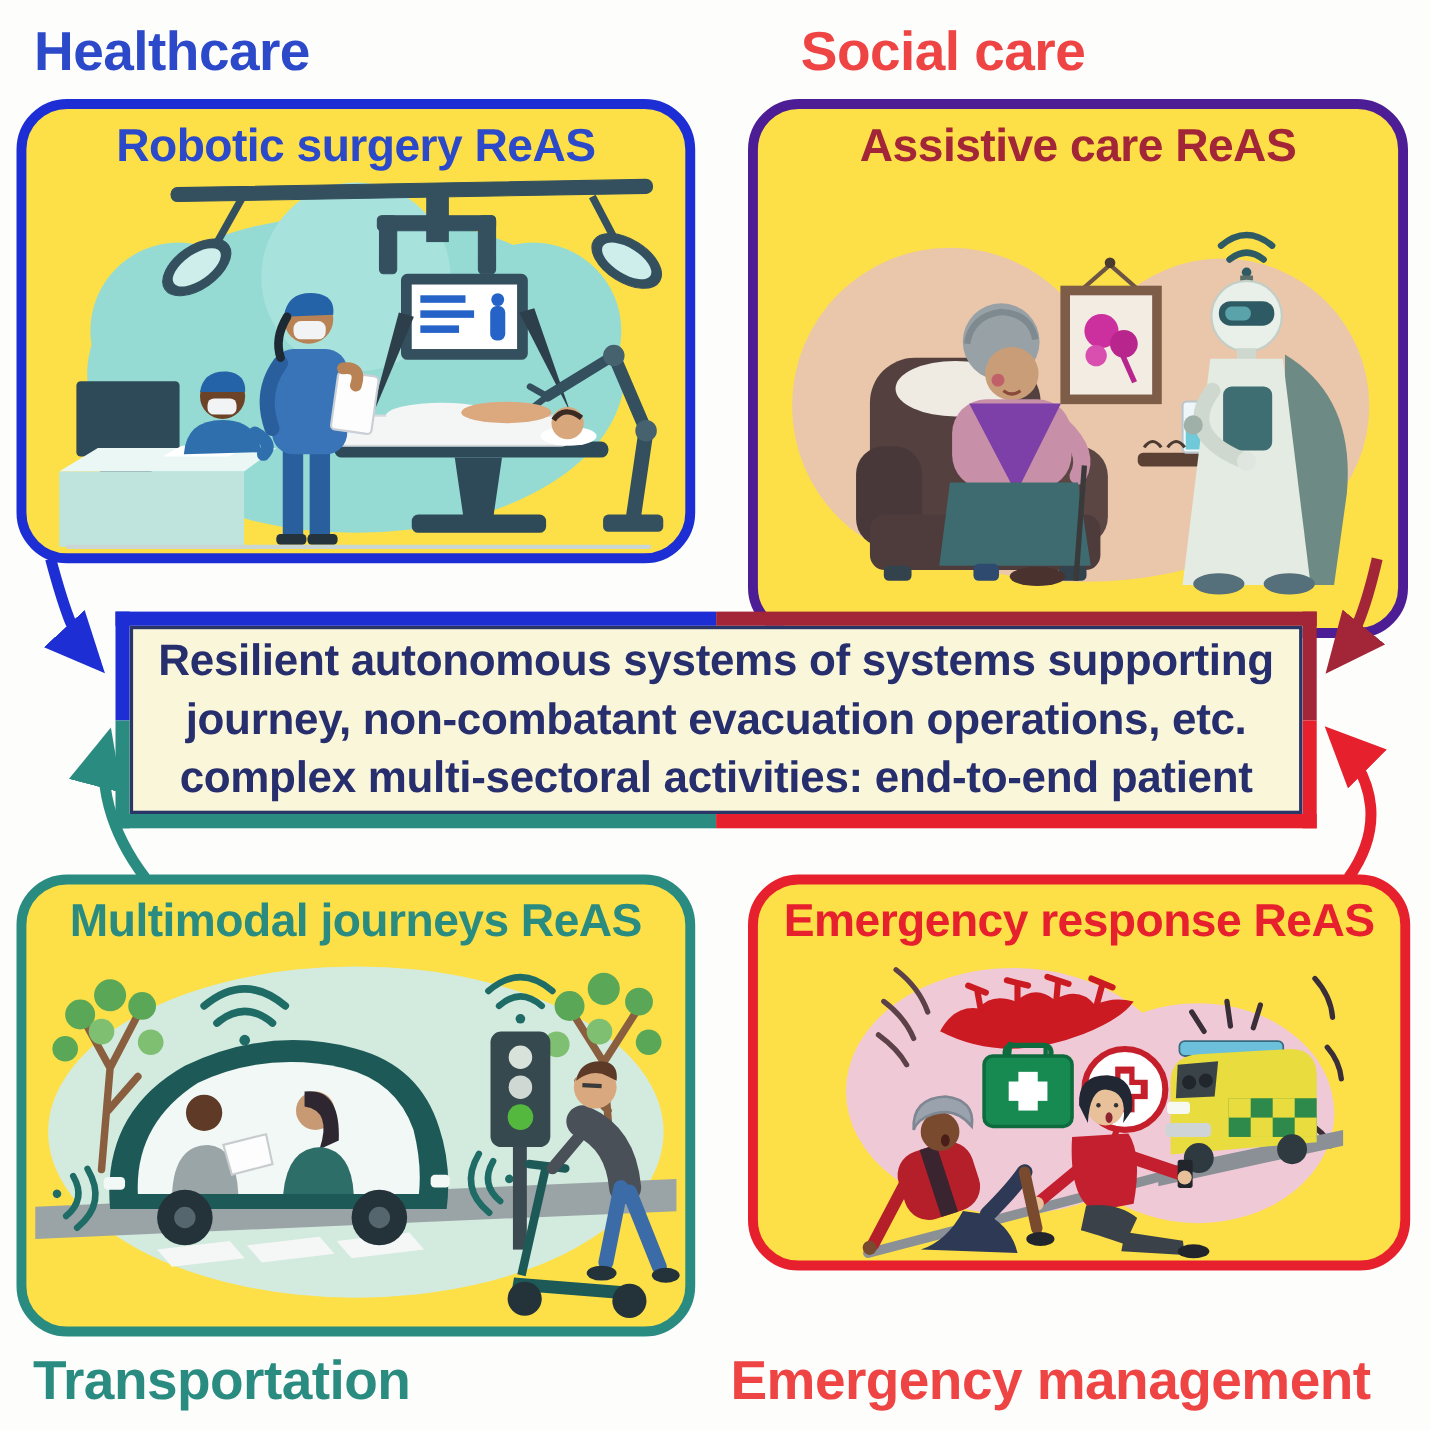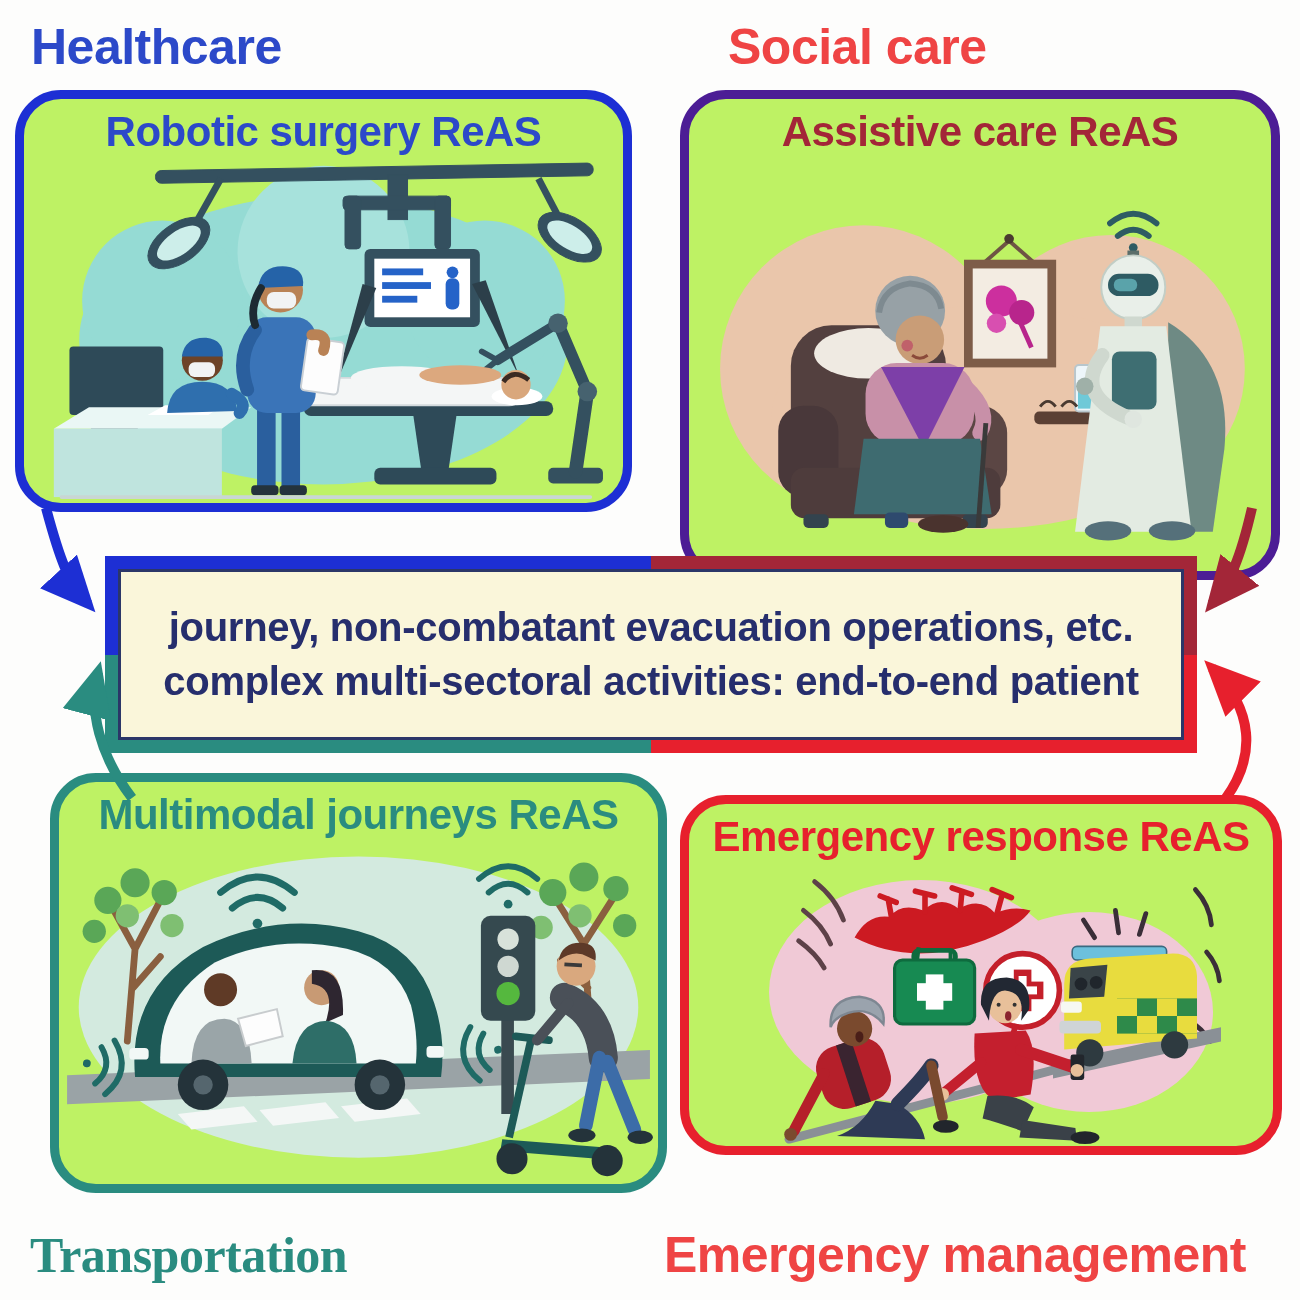--- a/index.html
+++ b/index.html
@@ -4,21 +4,21 @@
 <style>
   html,body{margin:0;padding:0;}
   body{
     width:1300px;height:1300px;position:relative;background:#fdfdfc;
     font-family:"Liberation Sans", sans-serif;overflow:hidden;
   }
   .corner-label{
     position:absolute;font-size:50px;font-weight:600;letter-spacing:-0.5px;white-space:nowrap;
   }
   .sector-box{
-    position:absolute;border-radius:46px;background:#bef264;overflow:hidden;box-sizing:border-box;
+    position:absolute;border-radius:46px;background:#fde047;overflow:hidden;box-sizing:border-box;
   }
   .sector-title{
     text-align:center;font-size:42px;font-weight:600;letter-spacing:-0.5px;
     padding-top:8px;height:52px;line-height:50px;white-space:nowrap;
   }
   .scene{display:block;width:100%;height:calc(100% - 62px);}
   
   #center-box{position:absolute;left:105px;top:556px;width:1092px;height:197px;}
   .seg{position:absolute;}
   #center-inner{
@@ -29,21 +29,21 @@
   .center-line{
     font-size:40px;letter-spacing:-0.3px;line-height:1.33;color:#262e6d;font-weight:600;white-space:nowrap;
   }
   #arrow-layer{position:absolute;left:0;top:0;pointer-events:none;z-index:5;}
 </style>
 </head>
 <body>
 
 <div class="corner-label" style="left:18px;top:18px;color:#2c49c9;margin-left:13px;">Healthcare</div>
 <div class="corner-label" style="left:728px;top:18px;color:#ef4444;">Social care</div>
-<div class="corner-label" style="left:30px;top:1226px;color:#2a8c80;font-family:Liberation Serif, serif;">Transportation</div>
+<div class="corner-label" style="left:30px;top:1226px;color:#2a8c80;">Transportation</div>
 <div class="corner-label" style="left:664px;top:1226px;color:#ef4444;">Emergency management</div>
 
 <div class="sector-box" style="left:15px;top:90px;width:617px;height:422px;border:9px solid #1d2fd4;">
   <div class="sector-title" style="color:#2c49c9;">Robotic surgery ReAS</div>
   <svg class="scene" viewBox="0 0 600 350" preserveAspectRatio="xMidYMid meet">
     <g>
       <ellipse cx="300" cy="185" rx="250" ry="148" fill="#95dbd4"></ellipse>
       <circle cx="135" cy="145" r="82" fill="#95dbd4"></circle>
       <circle cx="465" cy="145" r="82" fill="#95dbd4"></circle>
       <circle cx="300" cy="95" r="88" fill="#a7e2dc"></circle>
@@ -209,26 +209,27 @@
 <div id="center-box">
   <div class="seg" style="left:0;top:0;width:50%;height:13px;background:#1d2fd4;"></div>
   <div class="seg" style="right:0;top:0;width:50%;height:13px;background:#a32638;"></div>
   <div class="seg" style="left:0;bottom:0;width:50%;height:13px;background:#2a8c80;"></div>
   <div class="seg" style="right:0;bottom:0;width:50%;height:13px;background:#e7202d;"></div>
   <div class="seg" style="left:0;top:0;width:13px;height:50%;background:#1d2fd4;"></div>
   <div class="seg" style="left:0;bottom:0;width:13px;height:50%;background:#2a8c80;"></div>
   <div class="seg" style="right:0;top:0;width:13px;height:50%;background:#a32638;"></div>
   <div class="seg" style="right:0;bottom:0;width:13px;height:50%;background:#e7202d;"></div>
   <div id="center-inner">
+    <div class="center-line">Resilient autonomous systems of systems supporting</div>
     <div class="center-line">journey, non-combatant evacuation operations, etc.</div>
     <div class="center-line">complex multi-sectoral activities: end-to-end patient</div>
   </div>
 </div>
 
-<div class="sector-box" style="left:15px;top:773px;width:617px;height:420px;border:9px solid #2a8c80;margin-left:35px;">
+<div class="sector-box" style="left:15px;top:795px;width:617px;height:420px;border:9px solid #2a8c80;">
   <div class="sector-title" style="color:#2a8c80;">Multimodal journeys ReAS</div>
   <svg class="scene" viewBox="0 0 600 350" preserveAspectRatio="xMidYMid meet">
     <g>
       <ellipse cx="300" cy="170" rx="288" ry="155" fill="#d3eadf"></ellipse>
     </g>
     <g stroke="#8a5f3f" stroke-width="7" stroke-linecap="round">
       <path d="M62 205 L70 110 M70 110 L48 70 M70 110 L95 62 M68 150 L96 118" fill="none"></path>
       <g stroke="none" fill="#5aa757">
         <circle cx="42" cy="60" r="14"></circle>
           <circle cx="70" cy="42" r="15"></circle>

